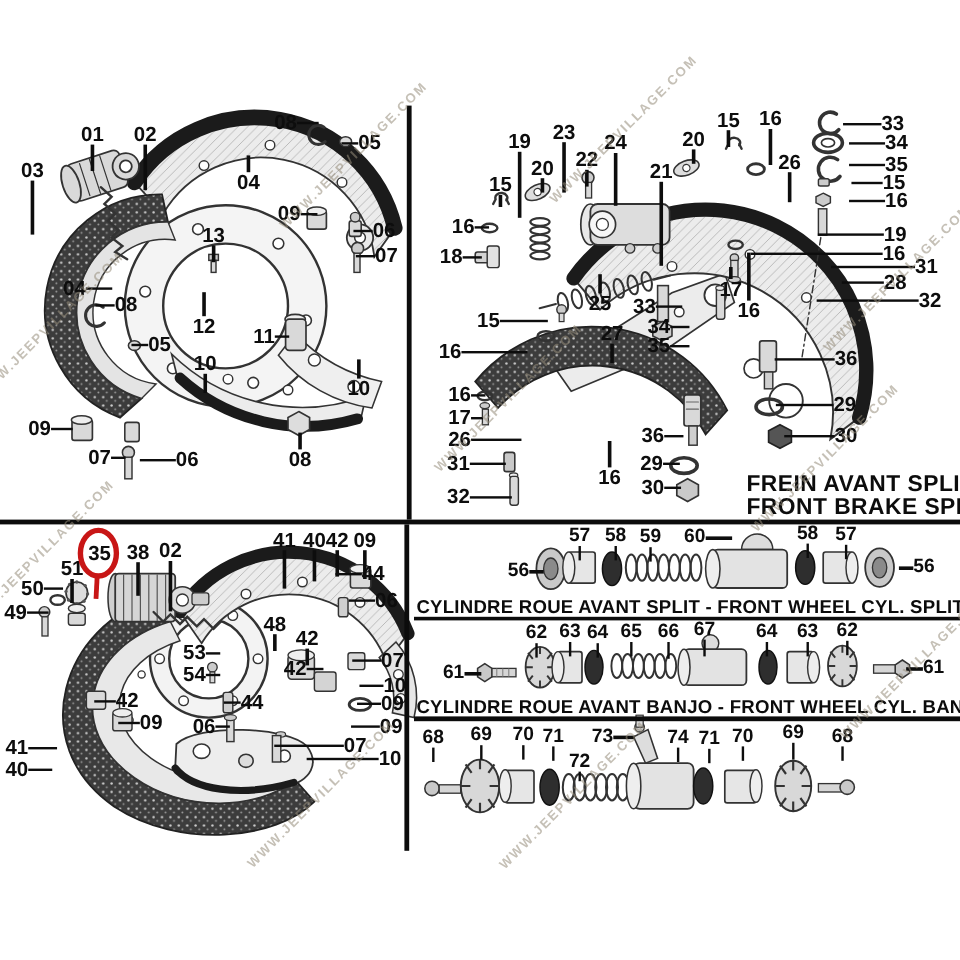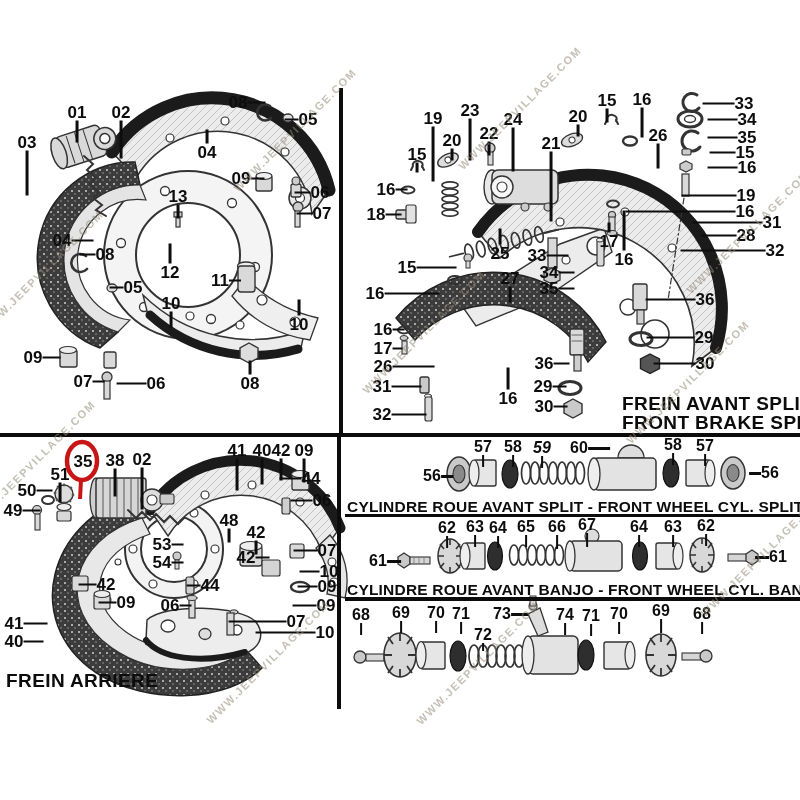--- a/index.html
+++ b/index.html
@@ -372,21 +372,20 @@
   </svg>
 
   <div class="divider" style="left:0;top:433;width:800px;height:4px;top:433px;"></div>
   <div class="divider" style="left:339px;top:88px;width:4px;height:345px;"></div>
   <div class="divider" style="left:337px;top:437px;width:4px;height:272px;"></div>
   <div class="divider" style="left:345px;top:514px;width:455px;height:3px;"></div>
   <div class="divider" style="left:345px;top:597px;width:455px;height:4px;"></div>
 
   <div class="qtitle" style="left:622px;top:393px;">FREIN AVANT SPLIT</div>
   <div class="qtitle" style="left:622px;top:412px;">FRONT BRAKE SPLIT</div>
-  <div class="qtitle" style="left:6px;top:670px;">FREIN ARRIERE</div>
   <div class="stitle" style="left:347px;top:498px;">CYLINDRE ROUE AVANT SPLIT - FRONT WHEEL CYL. SPLIT</div>
   <div class="stitle" style="left:347px;top:581px;">CYLINDRE ROUE AVANT BANJO - FRONT WHEEL CYL. BANJO</div>
 
   <div id="labels" style="position:absolute;inset:0;">
       <div class="plabel " style="left: 77px; top: 112px;">01<span class="dash dash-d" style="height: 22px;"></span></div>
       <div class="plabel " style="left: 121px; top: 112px;">02<span class="dash dash-d" style="height: 38px;"></span></div>
       <div class="plabel " style="left: 27px; top: 142px;">03<span class="dash dash-d" style="height: 45px;"></span></div>
       <div class="plabel " style="left: 238px; top: 102px;">08<span class="dash dash-r" style="width: 18px;"></span></div>
       <div class="plabel " style="left: 308px; top: 119px;">05<span class="dash dash-l" style="width: 14px;"></span></div>
       <div class="plabel " style="left: 207px; top: 152px;">04<span class="dash dash-u" style="height: 14px;"></span></div>
@@ -474,21 +473,21 @@
       <div class="plabel " style="left: 210px; top: 585px;">44<span class="dash dash-l" style="width: 14px;"></span></div>
       <div class="plabel " style="left: 170px; top: 605px;">06<span class="dash dash-r" style="width: 12px;"></span></div>
       <div class="plabel " style="left: 326px; top: 605px;">09<span class="dash dash-l" style="width: 24px;"></span></div>
       <div class="plabel " style="left: 296px; top: 621px;">07<span class="dash dash-l" style="width: 58px;"></span></div>
       <div class="plabel " style="left: 325px; top: 632px;">10<span class="dash dash-l" style="width: 60px;"></span></div>
       <div class="plabel " style="left: 14px; top: 623px;">41<span class="dash dash-r" style="width: 24px;"></span></div>
       <div class="plabel " style="left: 14px; top: 641px;">40<span class="dash dash-r" style="width: 20px;"></span></div>
       <div class="plabel small" style="left: 432px; top: 476px;">56<span class="dash dash-r" style="width: 12px;"></span></div>
       <div class="plabel small" style="left: 483px; top: 447px;">57<span class="dash dash-d" style="height: 12px;"></span></div>
       <div class="plabel small" style="left: 513px; top: 447px;">58<span class="dash dash-d" style="height: 12px;"></span></div>
-      <div class="plabel small" style="left: 542px; top: 448px; font-style: italic;">59<span class="dash dash-d" style="height: 12px;"></span></div>
+      <div class="plabel small" style="left: 542px; top: 448px;">59<span class="dash dash-d" style="height: 12px;"></span></div>
       <div class="plabel small" style="left: 579px; top: 448px;">60<span class="dash dash-r" style="width: 22px;"></span></div>
       <div class="plabel small" style="left: 673px; top: 445px;">58<span class="dash dash-d" style="height: 12px;"></span></div>
       <div class="plabel small" style="left: 705px; top: 446px;">57<span class="dash dash-d" style="height: 12px;"></span></div>
       <div class="plabel small" style="left: 770px; top: 473px;">56<span class="dash dash-l" style="width: 12px;"></span></div>
       <div class="plabel small" style="left: 378px; top: 561px;">61<span class="dash dash-r" style="width: 14px;"></span></div>
       <div class="plabel small" style="left: 447px; top: 528px;">62<span class="dash dash-d" style="height: 12px;"></span></div>
       <div class="plabel small" style="left: 475px; top: 527px;">63<span class="dash dash-d" style="height: 12px;"></span></div>
       <div class="plabel small" style="left: 498px; top: 528px;">64<span class="dash dash-d" style="height: 12px;"></span></div>
       <div class="plabel small" style="left: 526px; top: 527px;">65<span class="dash dash-d" style="height: 12px;"></span></div>
       <div class="plabel small" style="left: 557px; top: 527px; text-align: center;">66<span class="dash dash-d" style="height: 14px;"></span></div>

